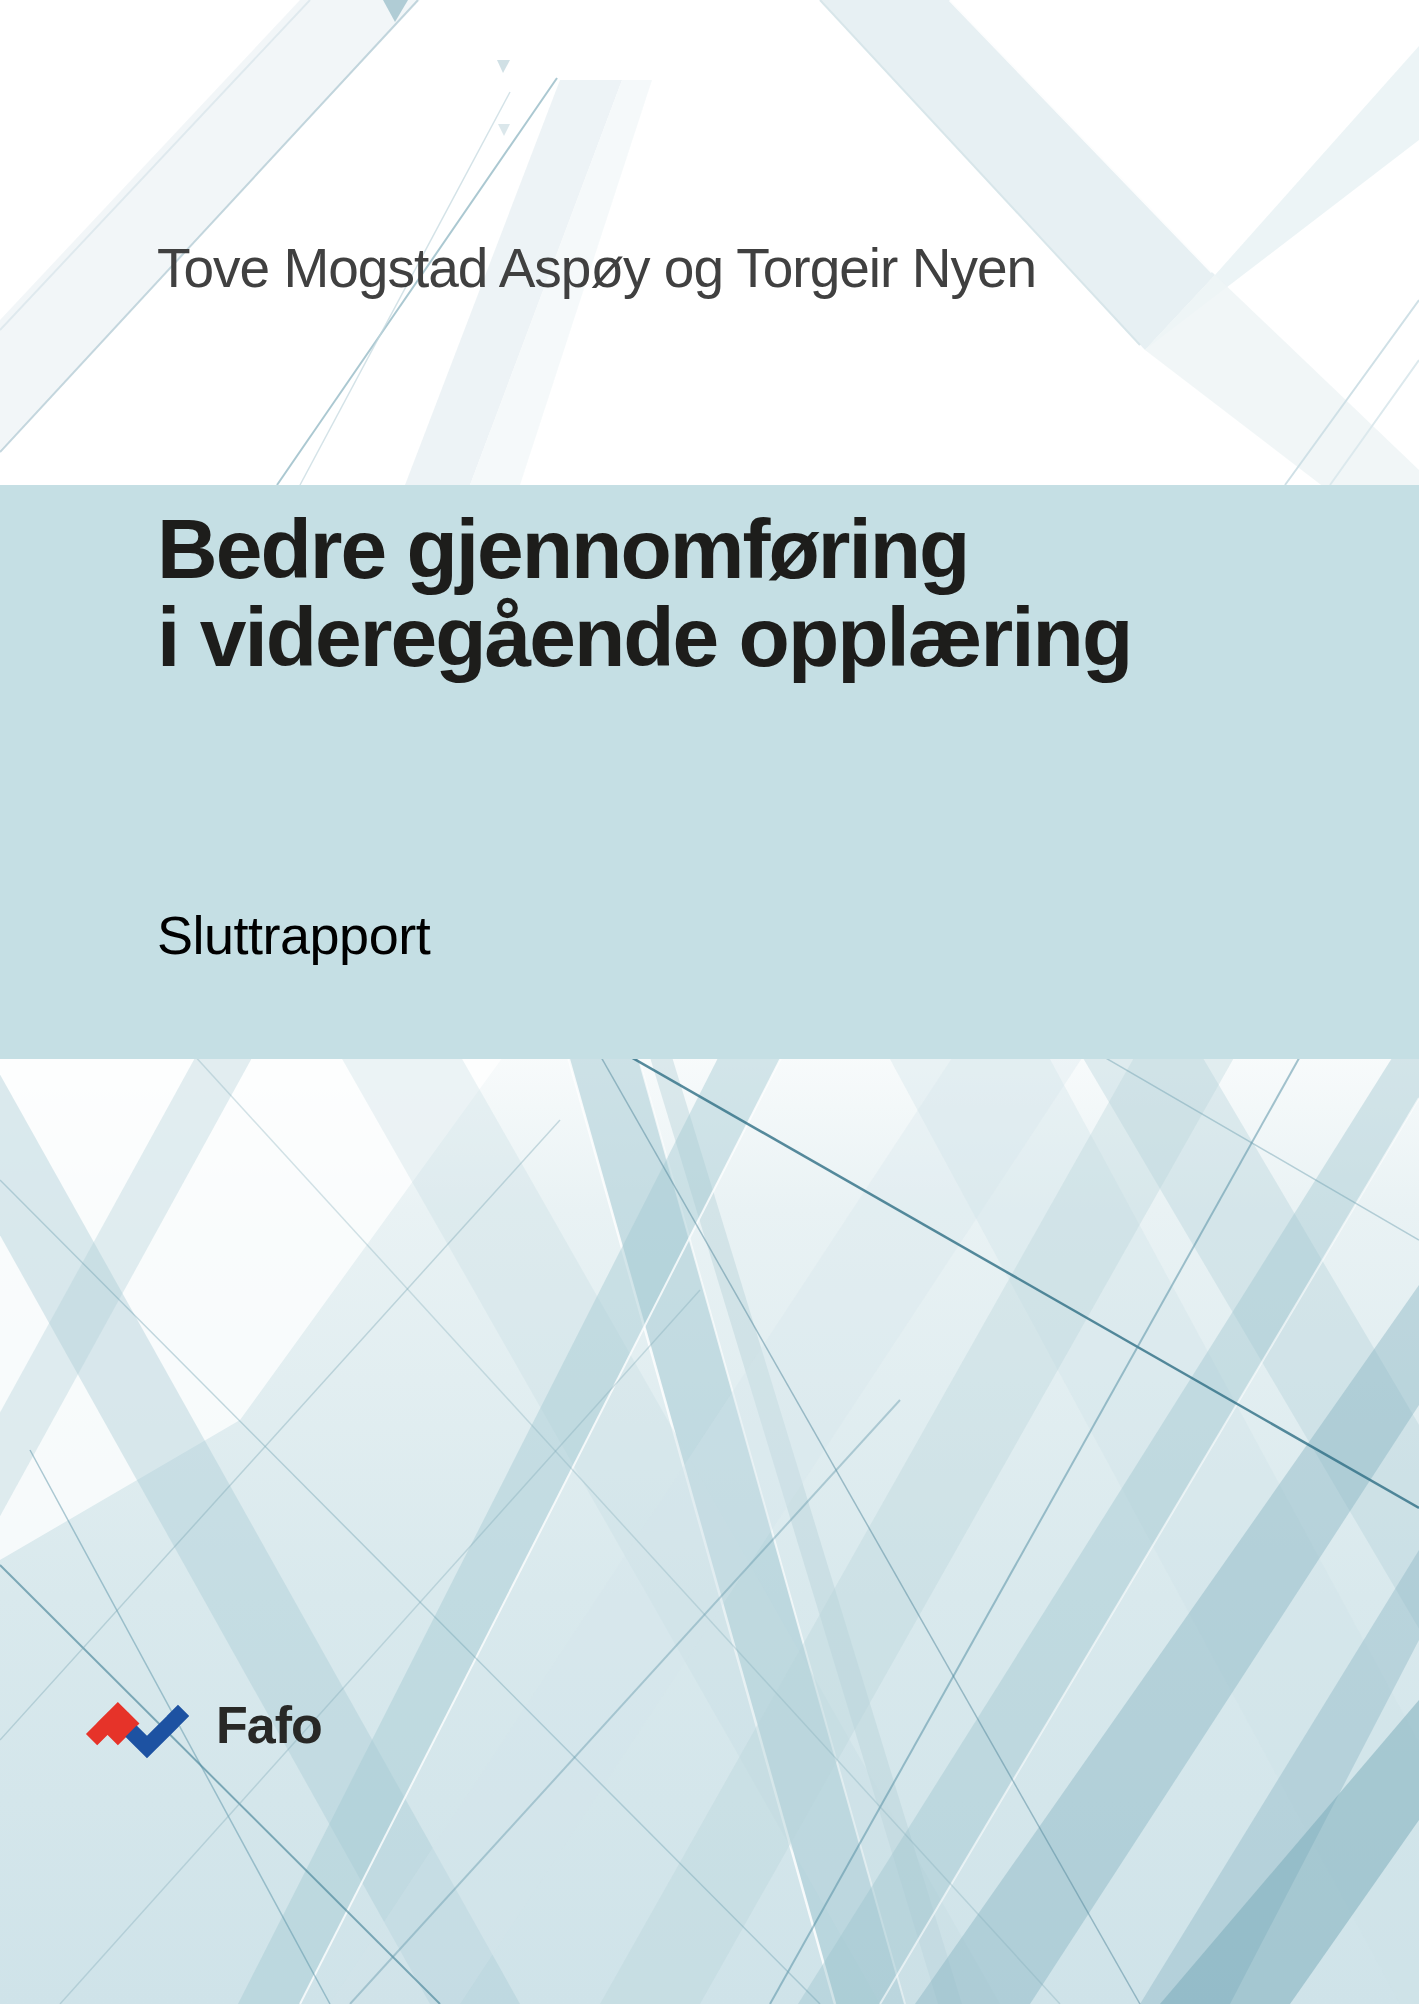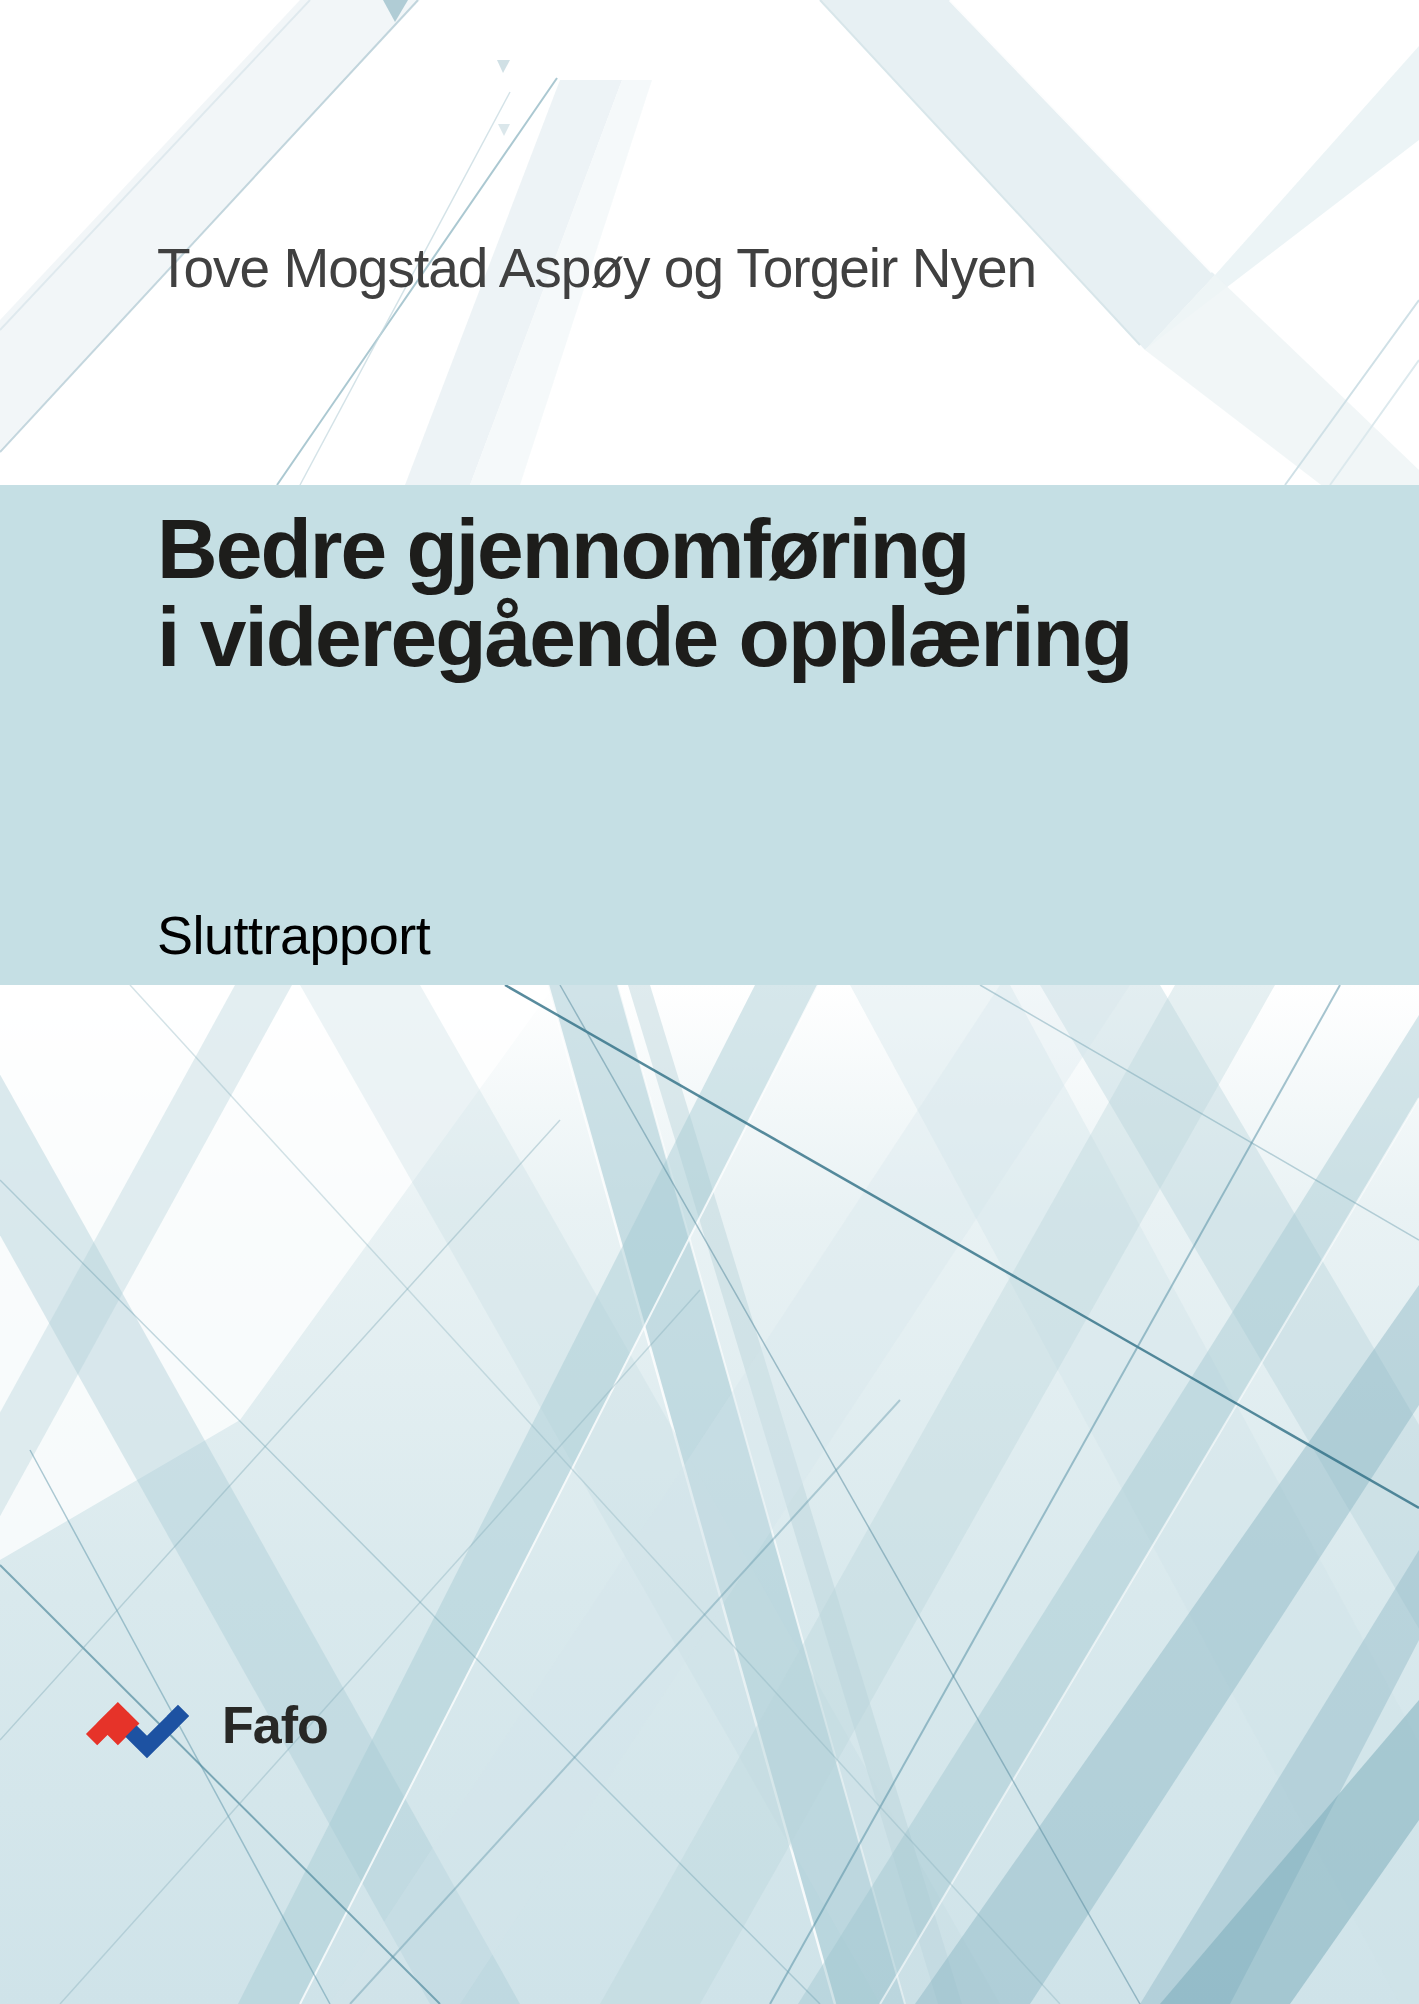--- a/index.html
+++ b/index.html
@@ -23,21 +23,21 @@
     font-size: 55px;
     line-height: 62px;
     letter-spacing: -1px;
     font-weight: 400;
     color: #404040;
     white-space: nowrap;
   }
   .title-band {
     position: absolute;
     left: 0; top: 485px;
-    width: 1419px; height: 500px;
+    width: 1419px; height: 574px;
     background: #c5dfe4;
     z-index: 1;
     box-sizing: border-box;
     padding: 0 4px 0 157px;
   }
   .report-title {
     margin: 0;
     padding-top: 20px;
     font-size: 84px;
     line-height: 88px;
@@ -64,21 +64,21 @@
     font-weight: 400;
     color: #000000;
     white-space: nowrap;
   }
   .fafo-logo {
     position: absolute;
     left: 85px; top: 1688px;
     z-index: 2;
     display: flex;
     align-items: center;
-    gap: 29px;
+    gap: 23px;
     justify-content: center;
   }
   .fafo-logo-mark { width: 108px; height: 74px; display: block; }
   .fafo-logo-text {
     font-size: 52px;
     font-weight: 700;
     letter-spacing: -1px;
     color: #282826;
     line-height: 74px;
   }

